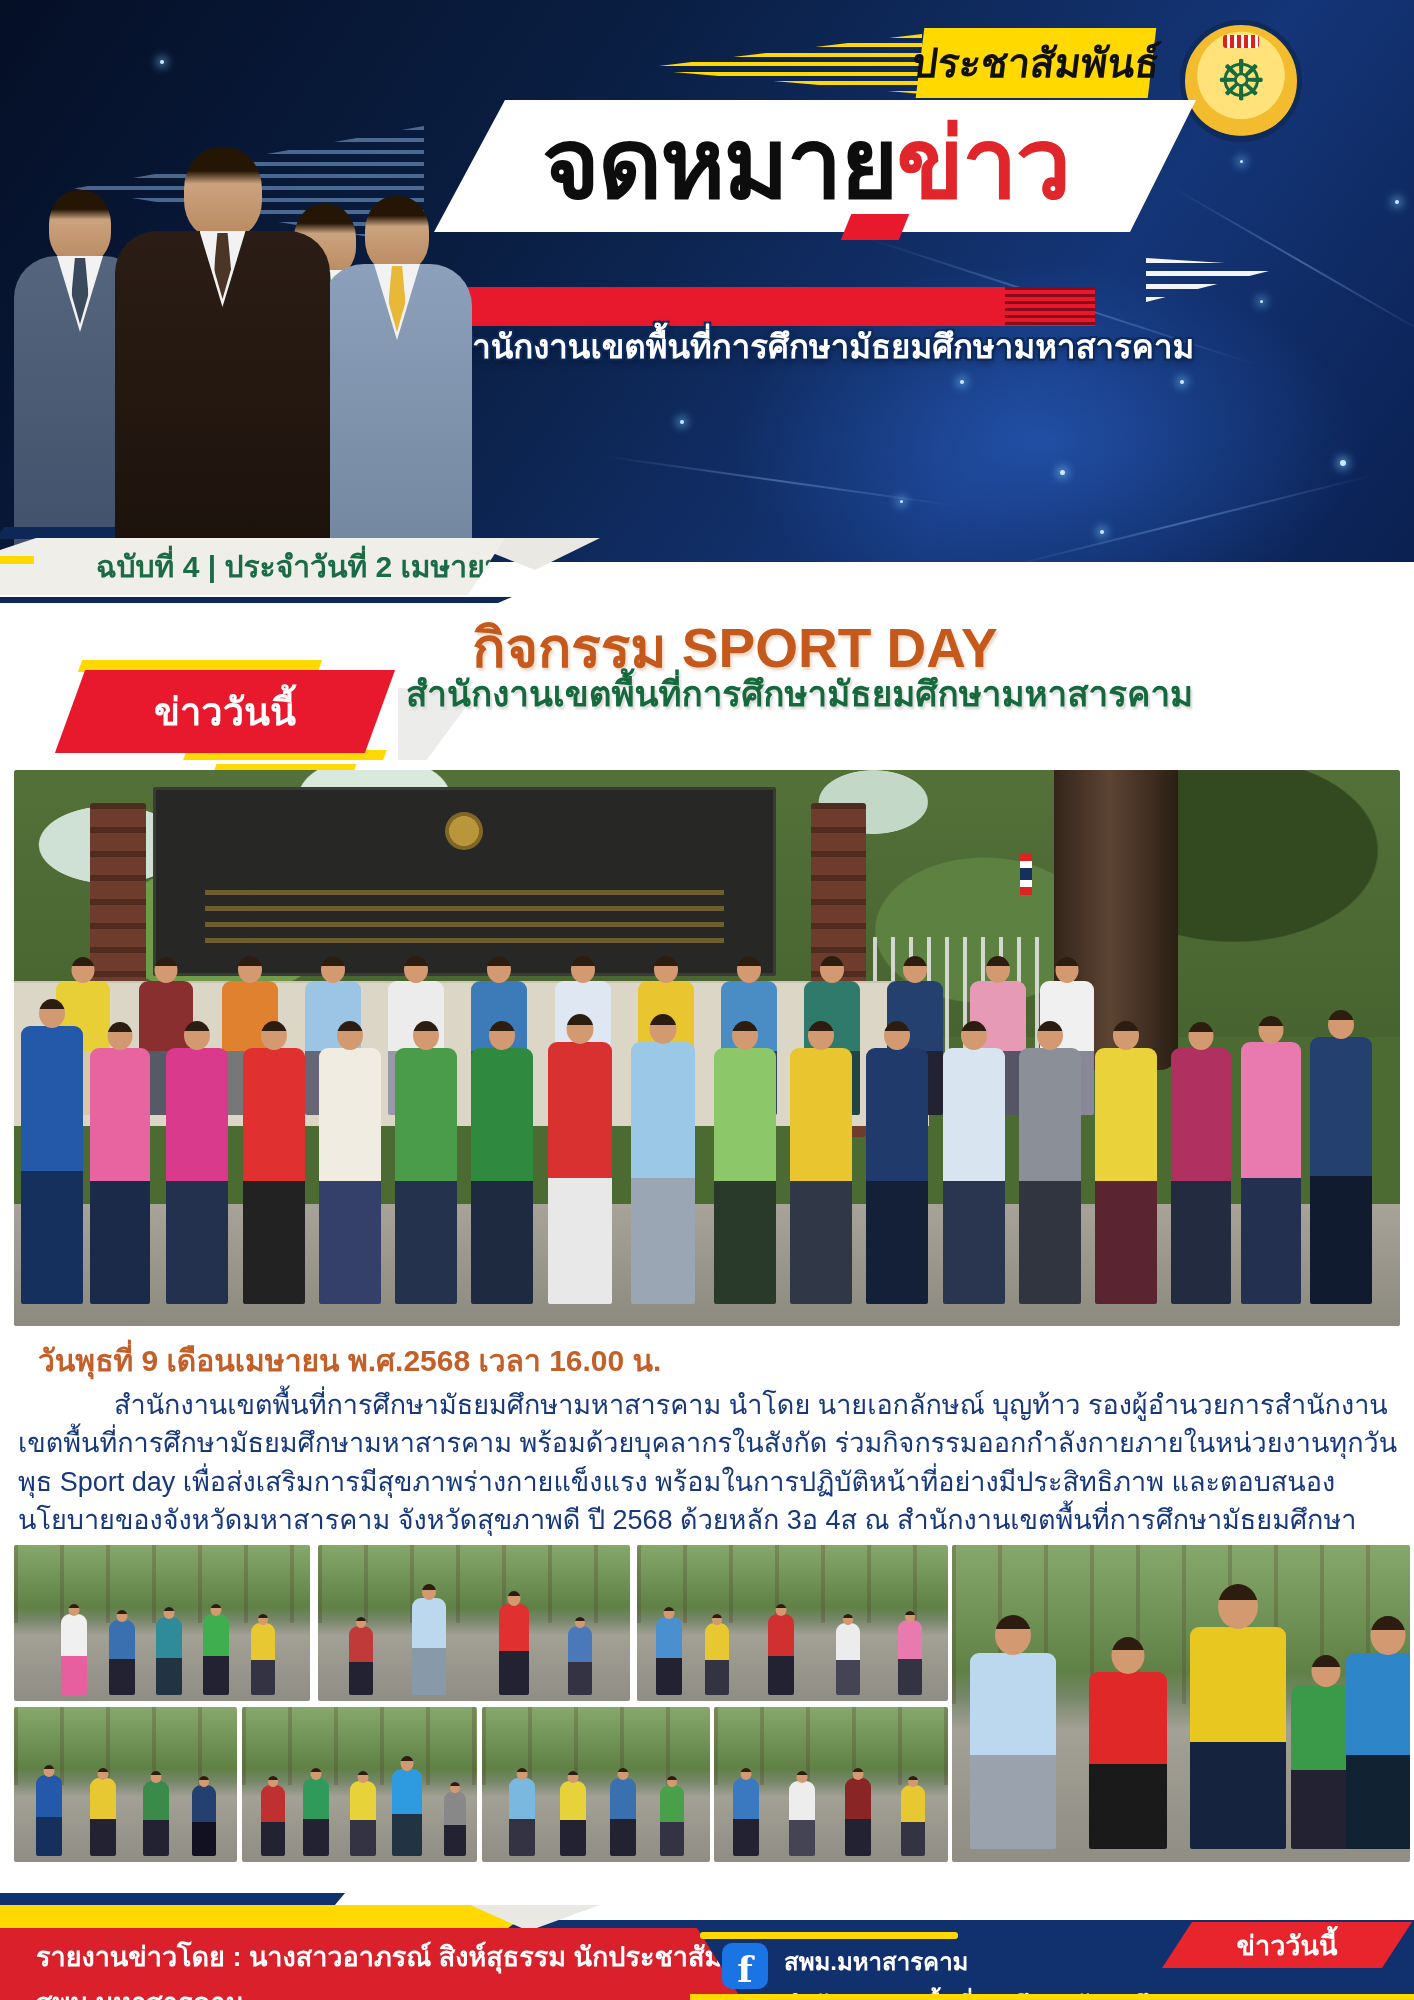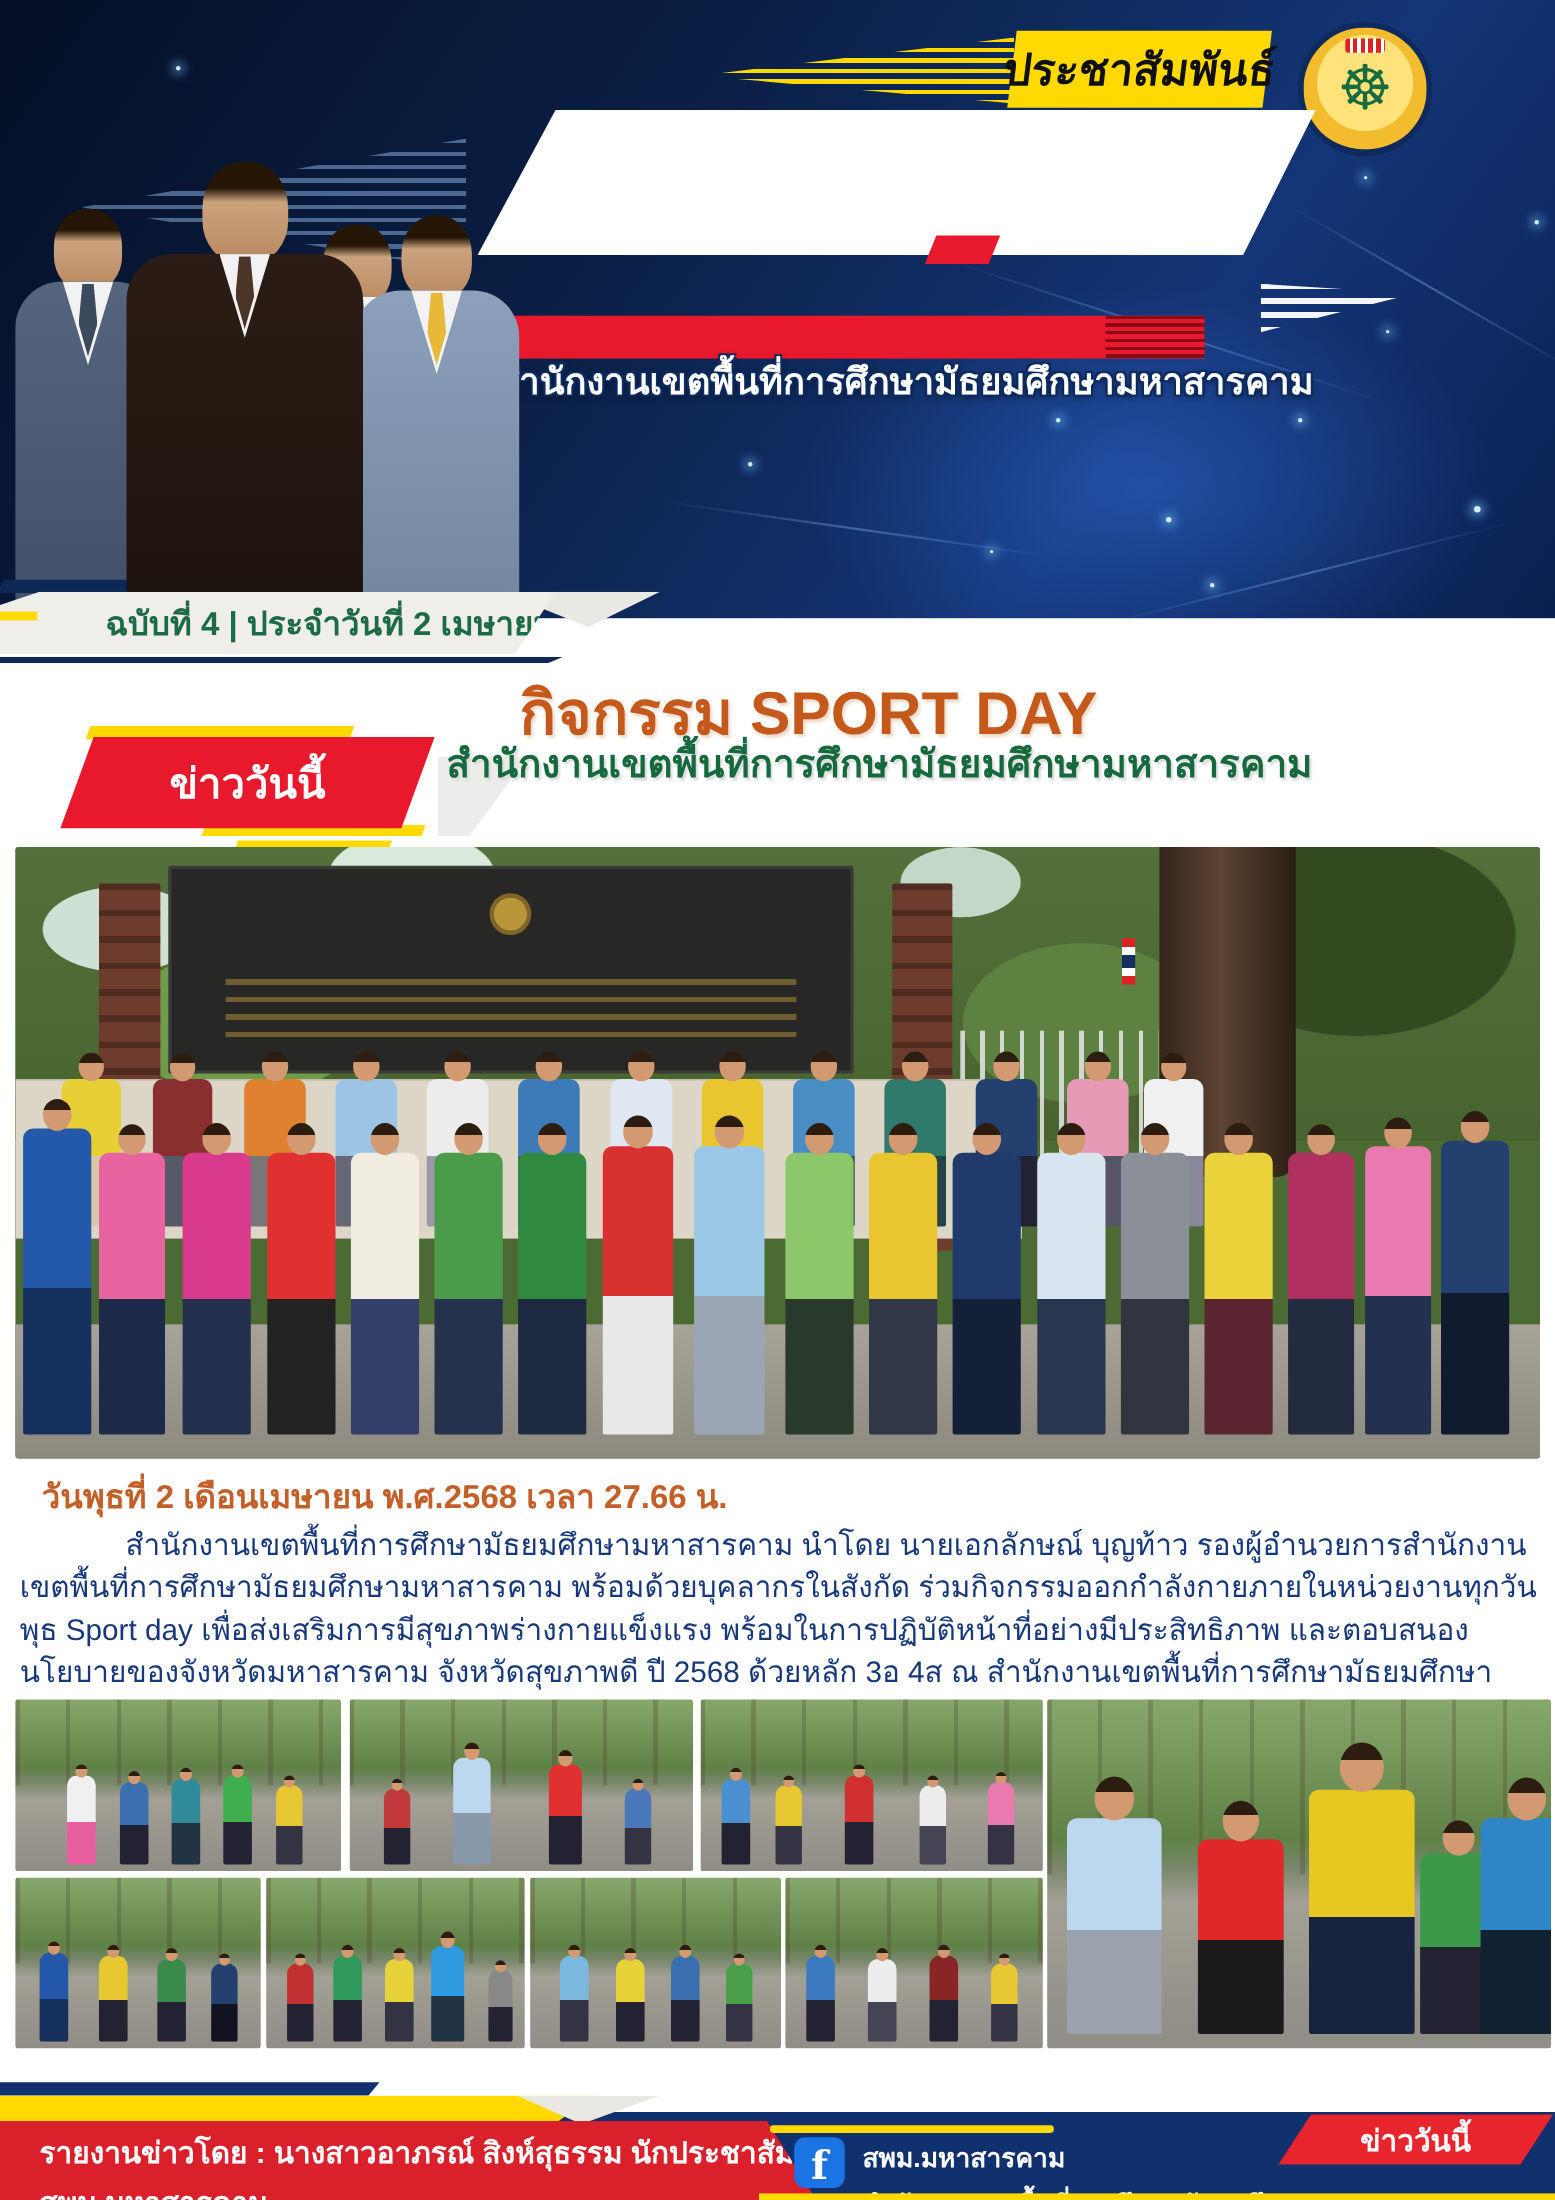--- a/index.html
+++ b/index.html
@@ -183,20 +183,21 @@
       <div class="man" style="left:115px;width:215px;height:415px;z-index:8">
         <span class="head" style="display:block;width:78px;height:92px"></span>
         <div class="torso" style="height:331px;background:linear-gradient(180deg,#2b1d15,#1c120c)">
           <span class="collar"></span>
             <span class="tie" style="background:#4a3526"></span>
         </div>
       </div>
     </div>
 
     <div class="banner-white"></div>
+    <div class="title"><span>จดหมาย</span><span class="red">ข่าว</span></div>
     <div class="red-slash"></div>
     <div class="white-lines"></div>
     <div class="red-strip">
         <i></i>
       </div>
     <div class="hero-sub">สำนักงานเขตพื้นที่การศึกษามัธยมศึกษามหาสารคาม</div>
   <span class="dot" style="left: 160px; top: 60px; height: 4px; width: 4px;"></span>
       <span class="dot" style="left: 300px; top: 240px; height: 3px; width: 3px;"></span>
       <span class="dot" style="left: 520px; top: 300px; height: 5px; width: 5px;"></span>
       <span class="dot" style="left: 680px; top: 420px; height: 4px; width: 4px;"></span>
@@ -337,21 +338,21 @@
         </div>
         <div class="fig" style="left: 88.5%; width: 60px; height: 47%; bottom: 4%; z-index: 6; background: linear-gradient(rgb(232, 122, 176) 0px, rgb(232, 122, 176) 52%, rgb(36, 48, 80) 52%, rgb(36, 48, 80) 100%);">
           <span class="fh" style="width: 25px; height: 28px;"></span>
         </div>
         <div class="fig" style="left: 93.5%; width: 62px; height: 48%; bottom: 4%; z-index: 6; background: linear-gradient(rgb(36, 64, 110) 0px, rgb(36, 64, 110) 52%, rgb(16, 27, 48) 52%, rgb(16, 27, 48) 100%);">
           <span class="fh" style="width: 26px; height: 29px;"></span>
         </div>
       </div>
   </div>
 
-  <div class="date-line">วันพุธที่ 2 เดือนเมษายน พ.ศ.2568 เวลา 27.66 น.</div>
+  <div class="date-line">วันพุธที่ 9 เดือนเมษายน พ.ศ.2568 เวลา 16.00 น.</div>
   <div class="article-p">สำนักงานเขตพื้นที่การศึกษามัธยมศึกษามหาสารคาม นำโดย นายเอกลักษณ์ บุญท้าว รองผู้อำนวยการสำนักงานเขตพื้นที่การศึกษามัธยมศึกษามหาสารคาม พร้อมด้วยบุคลากรในสังกัด ร่วมกิจกรรมออกกำลังกายภายในหน่วยงานทุกวันพุธ Sport day เพื่อส่งเสริมการมีสุขภาพร่างกายแข็งแรง พร้อมในการปฏิบัติหน้าที่อย่างมีประสิทธิภาพ และตอบสนองนโยบายของจังหวัดมหาสารคาม จังหวัดสุขภาพดี ปี 2568 ด้วยหลัก 3อ 4ส ณ สำนักงานเขตพื้นที่การศึกษามัธยมศึกษามหาสารคาม</div>
 
   <div>
     <div class="snap" id="t1" style="left:14px;top:1545px;width:296px;height:156px">
         <div class="fig" style="left: 16%; width: 26px; height: 52%; bottom: 4%; z-index: 3; background: linear-gradient(rgb(240, 240, 240) 0px, rgb(240, 240, 240) 52%, rgb(232, 95, 160) 52%, rgb(232, 95, 160) 100%);">
           <span class="fh" style="width: 11px; height: 12px;"></span>
         </div>
         <div class="fig" style="left: 32%; width: 26px; height: 48%; bottom: 4%; z-index: 3; background: linear-gradient(rgb(58, 111, 176) 0px, rgb(58, 111, 176) 52%, rgb(34, 34, 51) 52%, rgb(34, 34, 51) 100%);">
           <span class="fh" style="width: 11px; height: 12px;"></span>
         </div>

